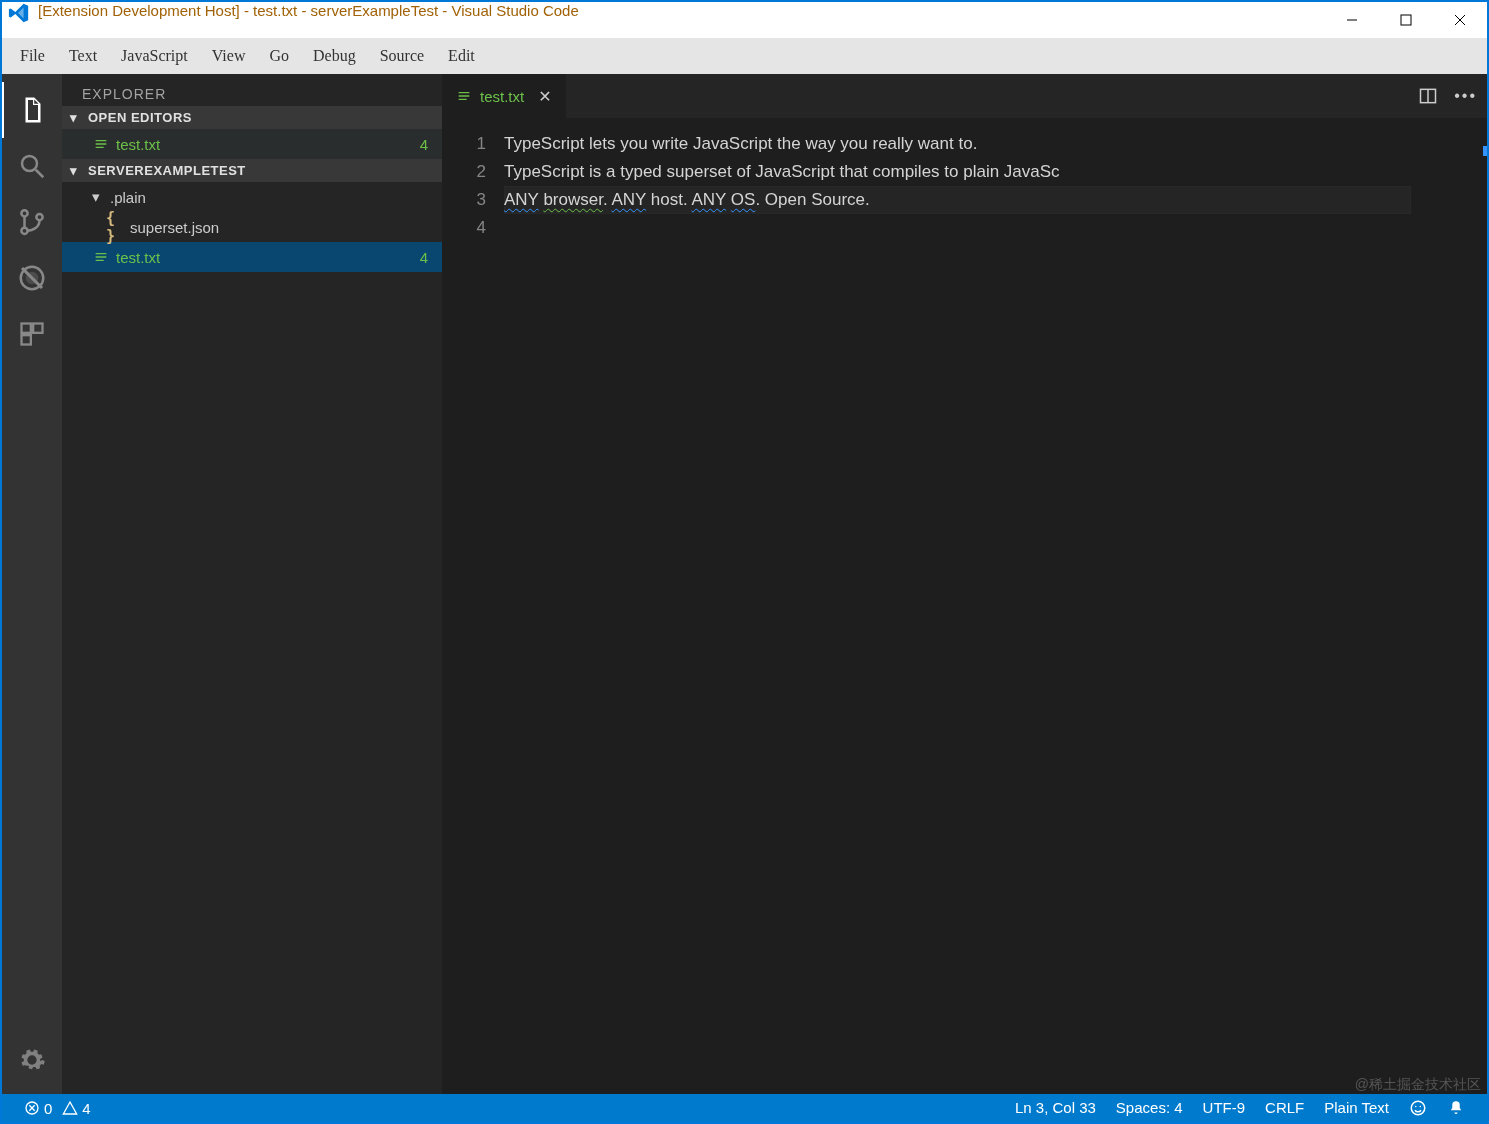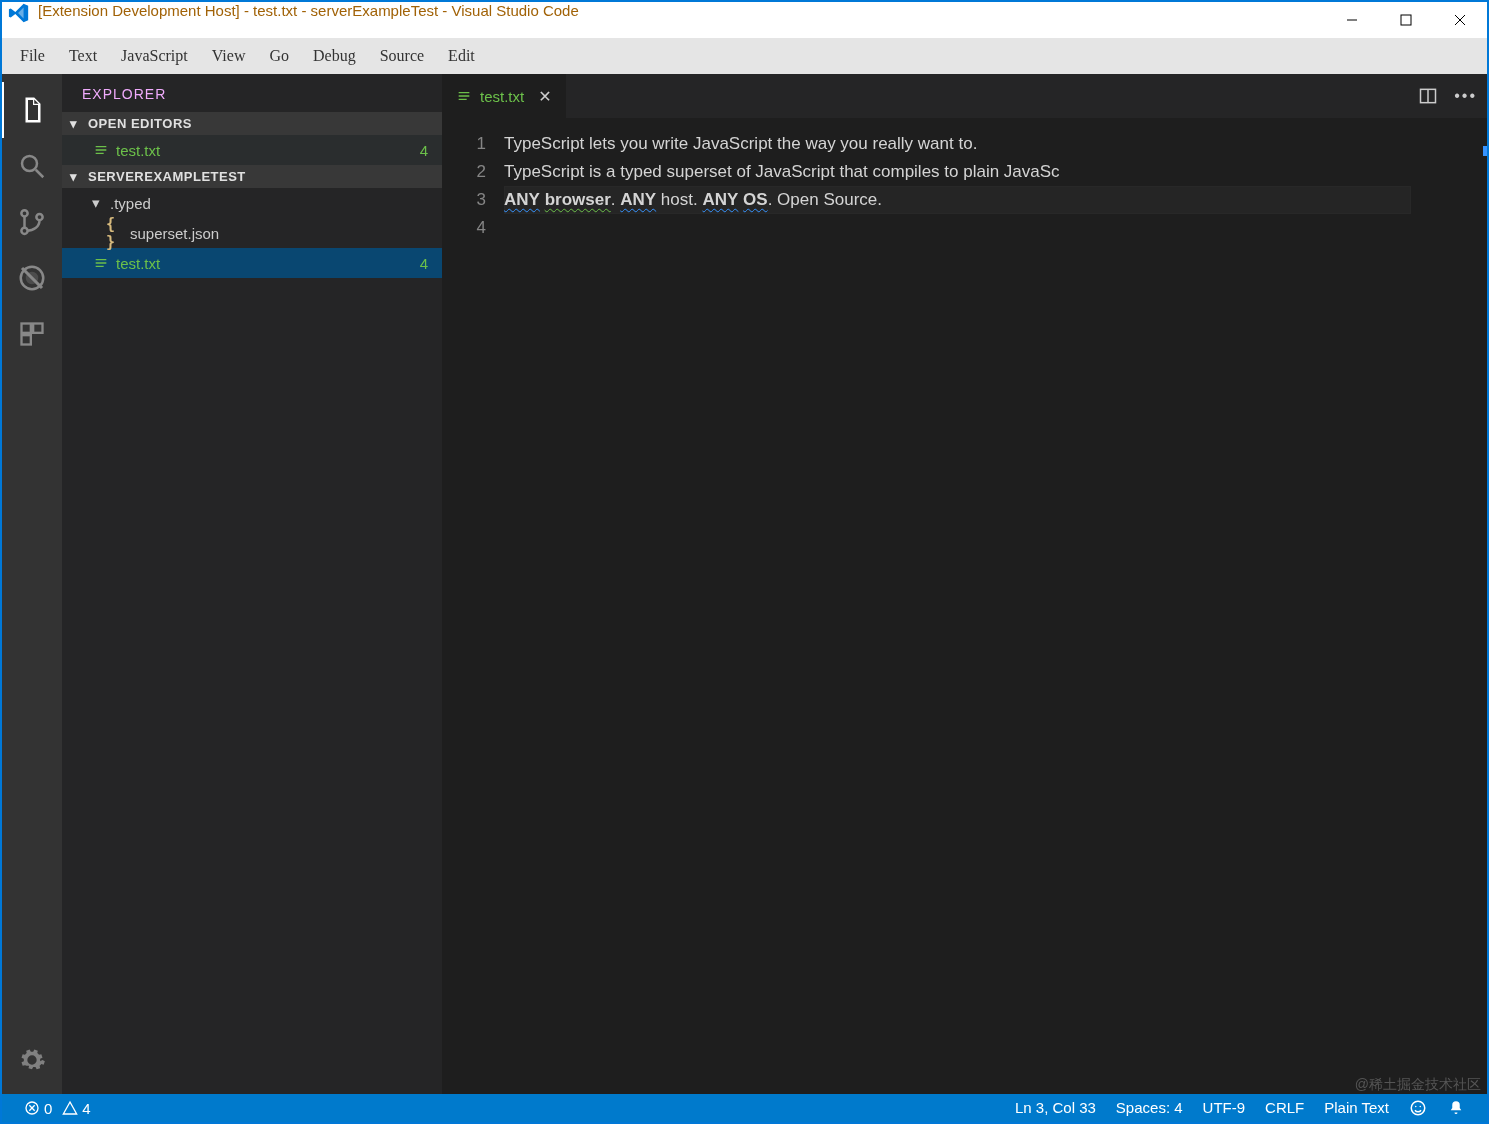--- a/index.html
+++ b/index.html
@@ -10,21 +10,21 @@
 .titlebar .win-controls { display:flex; }
 .titlebar .win-btn { width:54px; height:36px; display:flex; align-items:center; justify-content:center; color:#000; }
 .menubar { height:36px; background:#e5e5e5; display:flex; align-items:center; padding:0 6px; color:#333; font-size:16px; }
 .menubar .menu-item { padding:4px 12px; cursor:default;font-family:Liberation Serif, serif; }
 .workbench { display:flex; height:calc(100% - 36px - 36px - 28px); }
 .activitybar { width:60px; background:#333; display:flex; flex-direction:column; align-items:center; padding-top:8px; }
 .activitybar .act-icon { width:60px; height:56px; display:flex; align-items:center; justify-content:center; color:#888; }
 .activitybar .act-icon.active { color:#fff; border-left:2px solid #fff; }
 .activitybar .spacer { flex:1; }
 .sidebar { width:380px; background:#252526; color:#ccc; font-size:15px; display:flex; flex-direction:column; }
-.sidebar-title { padding:12px 20px 10px 20px; letter-spacing:1px; font-size:14px; color:#f0abfc; }
+.sidebar-title { padding:12px 20px 4px 20px; letter-spacing:1px; font-size:14px; color:#a3a3a3; }
 .section-header { background:#383838; padding:4px 8px; display:flex; align-items:center; font-size:13px; font-weight:bold; letter-spacing:.5px; color:#e0e0e0; }
 .chevron { width:14px; display:inline-block; margin-right:4px; }
 .tree-row { display:flex; align-items:center; height:30px; padding-right:14px; color:#ccc; }
 .tree-row.active { background:#094771; color:#fff; }
 .tree-row.hover { background:#2a2d2e; }
 .tree-row .file-icon { width:18px; margin-right:6px; display:flex; align-items:center; justify-content:center; }
 .tree-row .name { flex:1; white-space:nowrap; overflow:hidden; text-overflow:ellipsis; }
 .tree-row .badge { color:#6cc04a; font-size:15px; }
 .tree-row .name.modified { color:#6cc04a; }
 .indent-1 { padding-left:30px; }
@@ -32,21 +32,21 @@
 .editor-area { flex:1; display:flex; flex-direction:column; background:#1e1e1e; position:relative; }
 .tabs-row { height:44px; background:#252526; display:flex; align-items:stretch; }
 .tab { display:flex; align-items:center; background:#1e1e1e; padding:0 14px; color:#6cc04a; font-size:15px; border-right:1px solid #252526; }
 .tab .file-icon { margin-right:8px; }
 .tab .close { margin-left:14px; color:#ccc; font-size:16px; }
 .tabs-actions { margin-left:auto; display:flex; align-items:center; padding-right:10px; color:#ccc; gap:16px; }
 .editor-body { flex:1; display:flex; font-family:Consolas,Menlo,monospace; font-size:17px; line-height:28px; overflow:hidden; }
 .gutter { width:62px; text-align:right; color:#858585; padding:12px 18px 0 0; user-select:none; }
 .code { flex:1; padding:12px 6px 12px 0; color:#d4d4d4; white-space:pre; overflow:hidden; position:relative; }
 .code .line.active-line { background:rgba(255,255,255,0.03); box-shadow:inset 0 0 0 1px #282828; }
-.squiggle { text-decoration:underline wavy #3794ff 1px; text-underline-offset:3px;font-weight:bold; }
+.squiggle { text-decoration:underline wavy #3794ff 1px; text-underline-offset:3px; }
 .squiggle.green { text-decoration-color:#6cc04a; }
 .minimap { width:70px; background:#1e1e1e; border-left:1px solid #1e1e1e; }
 .scroll-ind { position:absolute; right:0; top:72px; width:4px; height:10px; background:#3794ff; }
 .statusbar { height:28px; background:#007acc; display:flex; align-items:center; color:#fff; font-size:15px; padding:0 12px; }
 .statusbar .status-item { display:flex; align-items:center; padding:0 10px; height:100%; }
 .statusbar .right { margin-left:auto; display:flex; }
 .watermark { position:absolute; right:8px; bottom:30px; color:#555; font-size:14px; }
 svg { display:block; }
 </style>
 </head>
@@ -151,21 +151,21 @@
         </div>
       </div>
 
     <div class="section-header">
       <span class="chevron">▾</span>
       <span>SERVEREXAMPLETEST</span>
     </div>
     <div id="tree-list">
         <div class="tree-row indent-1">
           <span class="chevron" style="color:#ccc;">▾</span>
-          <span class="name ">.typed</span>
+          <span class="name ">.plain</span>
         </div>
         <div class="tree-row indent-2">
           <span class="file-icon">
             <span style="color:#d7ba7d;font-family:Consolas,monospace;font-weight:bold;font-size:15px;">{ }</span>
           </span>
           <span class="name ">superset.json</span>
         </div>
         <div class="tree-row indent-1 active">
           <span class="file-icon">
             <svg width="16" height="16" viewBox="0 0 24 24">

